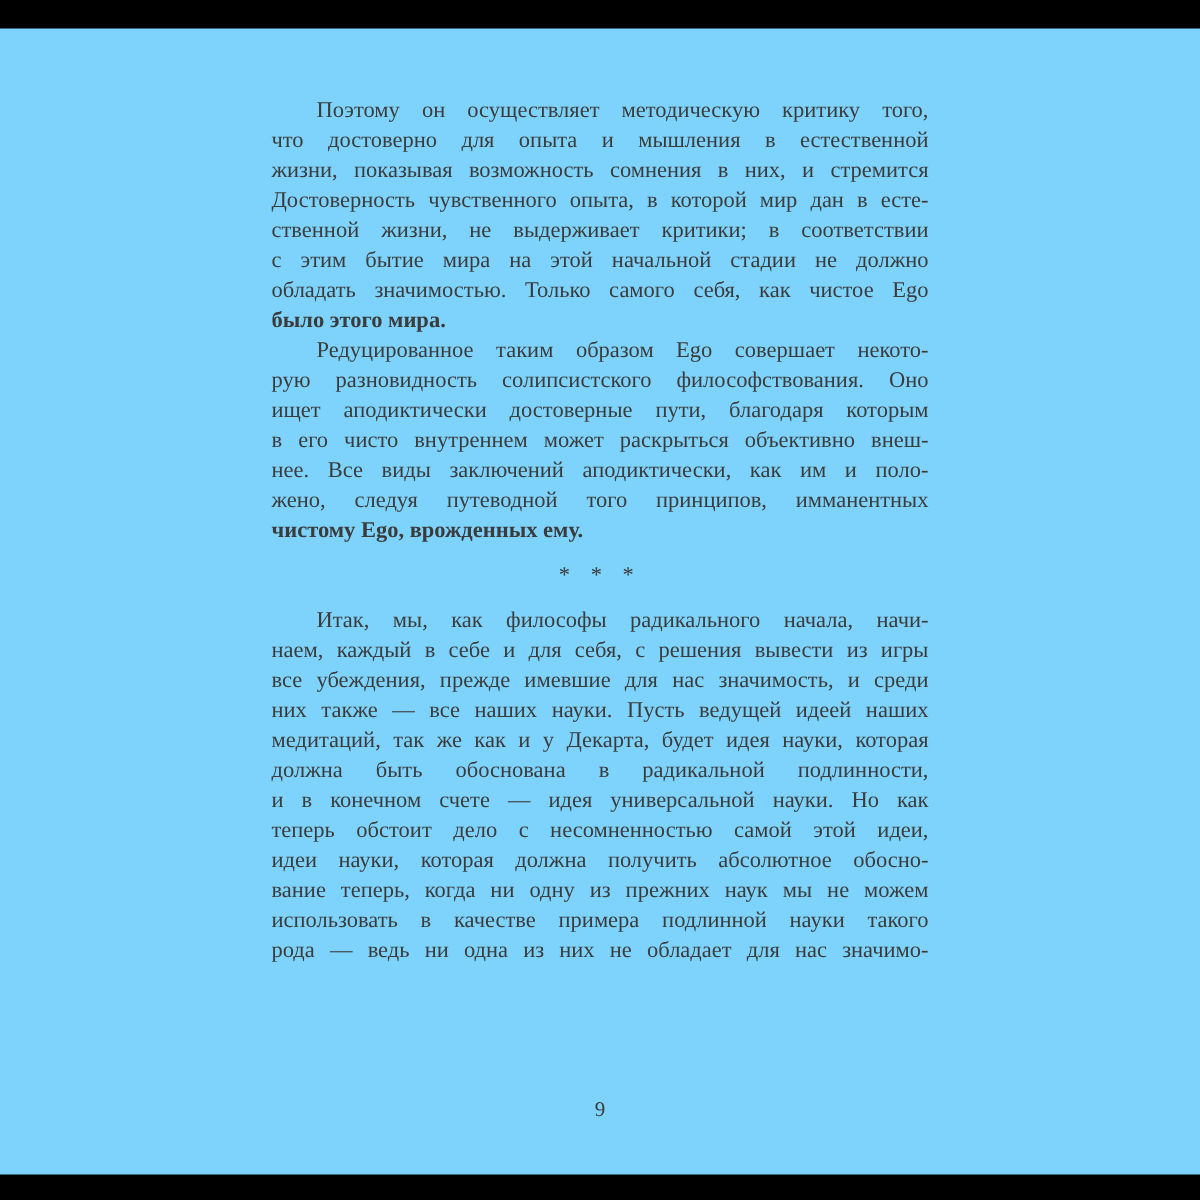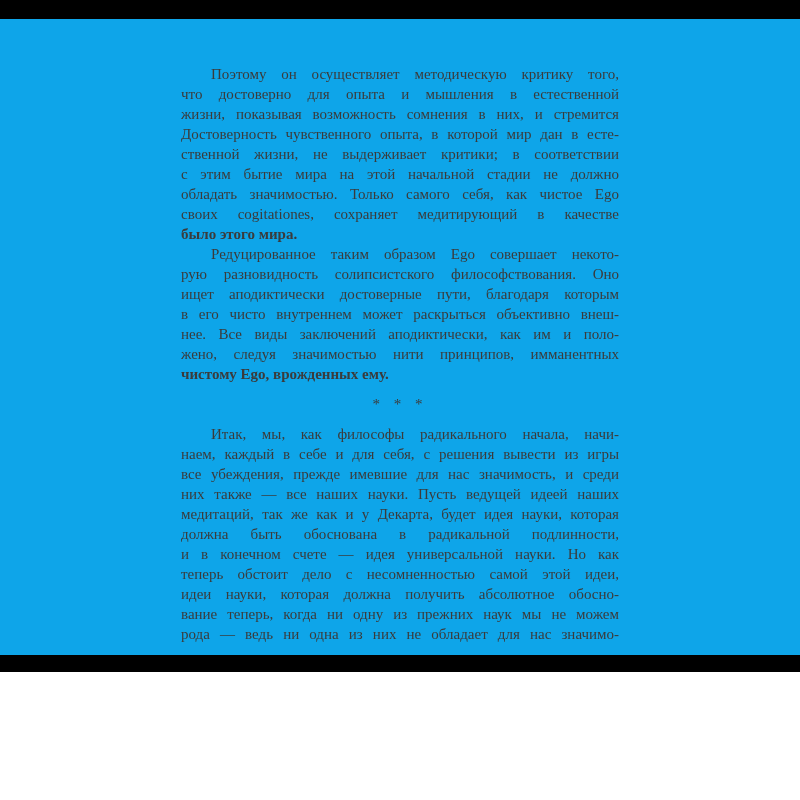--- a/index.html
+++ b/index.html
@@ -3,22 +3,22 @@
 <meta charset="utf-8">
 <style>
   html, body {
     margin: 0;
     padding: 0;
     background: #ffffff;
   }
   .screen {
     position: relative;
     width: 800px;
-    height: 672px;
-    background: #0ea5e9;
+    height: 800px;
+    background: #7dd3fc;
     overflow: hidden;
     font-family: "Liberation Serif", "DejaVu Serif", serif;
   }
   .bar {
     position: absolute;
     left: 0;
     width: 800px;
     background: #000000;
   }
   .bar.top { top: 0; height: 19px; }
@@ -65,44 +65,44 @@
 
   <div class="text-column" id="text-column">
       <div class="paragraph">
         <div class="line first">Поэтому он осуществляет методическую критику того,</div>
         <div class="line">что достоверно для опыта и мышления в естественной</div>
         <div class="line">жизни, показывая возможность сомнения в них, и стремится</div>
         <div class="line">Достоверность чувственного опыта, в которой мир дан в есте-</div>
         <div class="line">ственной жизни, не выдерживает критики; в соответствии</div>
         <div class="line">с этим бытие мира на этой начальной стадии не должно</div>
         <div class="line">обладать значимостью. Только самого себя, как чистое Ego</div>
-        <div class="line">своих cogitationes, сохраняет медитирующий в качестве</div>
         <div class="line last">было этого мира.</div>
       </div>
       <div class="paragraph">
         <div class="line first">Редуцированное таким образом Ego совершает некото-</div>
         <div class="line">рую разновидность солипсистского философствования. Оно</div>
         <div class="line">ищет аподиктически достоверные пути, благодаря которым</div>
         <div class="line">в его чисто внутреннем может раскрыться объективно внеш-</div>
         <div class="line">нее. Все виды заключений аподиктически, как им и поло-</div>
-        <div class="line">жено, следуя значимостью нити принципов, имманентных</div>
+        <div class="line">жено, следуя путеводной того принципов, имманентных</div>
         <div class="line last">чистому Ego, врожденных ему.</div>
       </div>
       <div class="separator">* * *</div>
       <div class="paragraph">
         <div class="line first">Итак, мы, как философы радикального начала, начи-</div>
         <div class="line">наем, каждый в себе и для себя, с решения вывести из игры</div>
         <div class="line">все убеждения, прежде имевшие для нас значимость, и среди</div>
         <div class="line">них также — все наших науки. Пусть ведущей идеей наших</div>
         <div class="line">медитаций, так же как и у Декарта, будет идея науки, которая</div>
         <div class="line">должна быть обоснована в радикальной подлинности,</div>
         <div class="line">и в конечном счете — идея универсальной науки. Но как</div>
         <div class="line">теперь обстоит дело с несомненностью самой этой идеи,</div>
         <div class="line">идеи науки, которая должна получить абсолютное обосно-</div>
         <div class="line">вание теперь, когда ни одну из прежних наук мы не можем</div>
+        <div class="line">использовать в качестве примера подлинной науки такого</div>
         <div class="line">рода — ведь ни одна из них не обладает для нас значимо-</div>
       </div>
     </div>
 
   <div class="page-number">9</div>
 
   <div class="bar bottom"></div>
 </div>
 
 </body></html>

